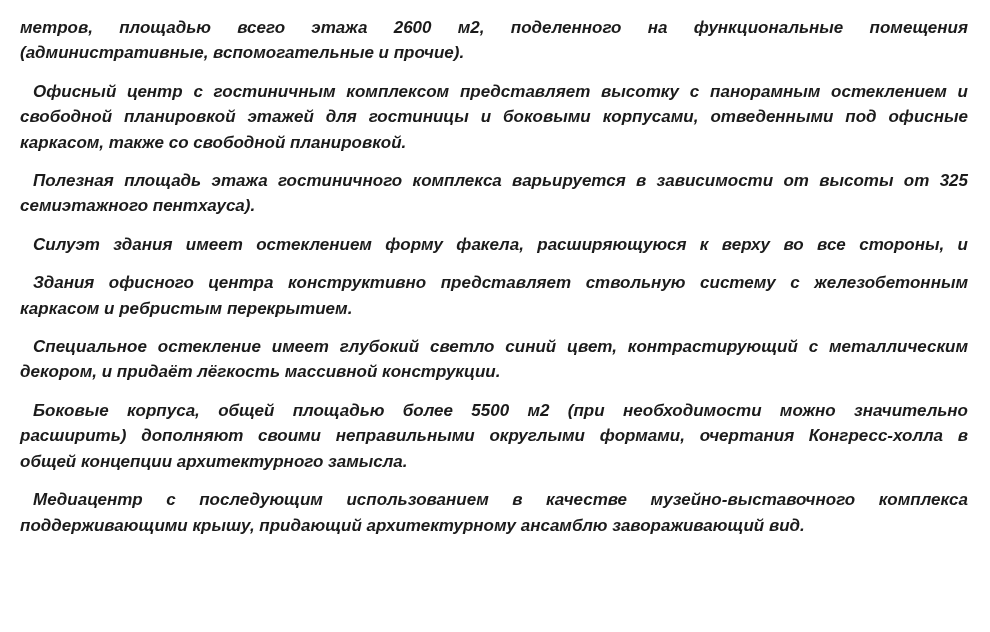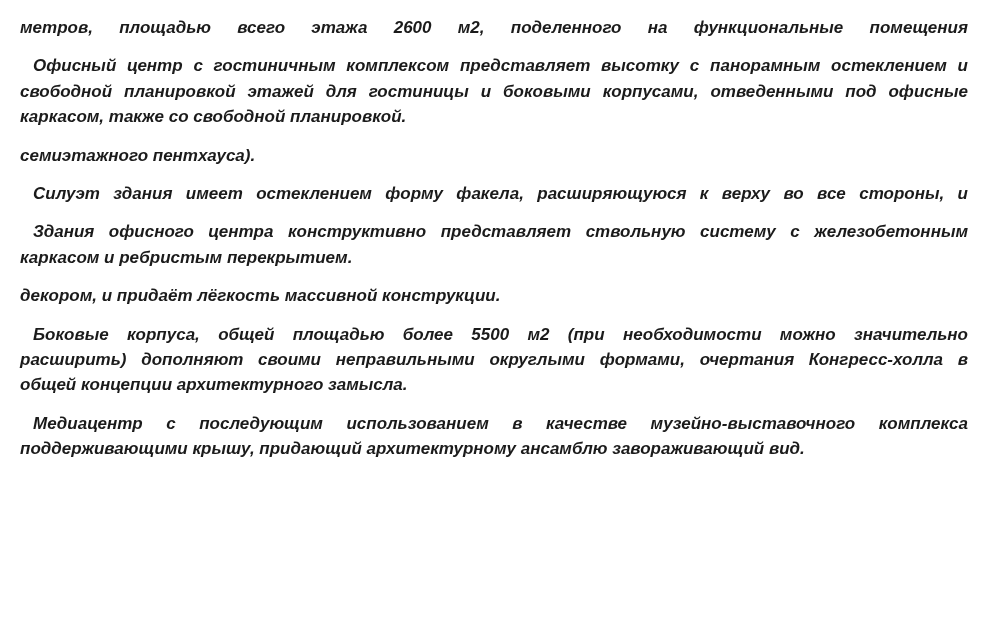--- a/index.html
+++ b/index.html
@@ -41,42 +41,45 @@
     text-indent: 13px;
   }
 </style>
 </head>
 <body>
 
 <div class="page">
 
   <div class="para">
     <div class="line">метров, площадью всего этажа 2600 м2, поделенного на функциональные помещения</div>
+    <div class="line last">(административные, вспомогательные и прочие).</div>
   </div>
 
   <div class="para">
     <div class="line indent">Офисный центр с гостиничным комплексом представляет высотку с панорамным остеклением и</div>
     <div class="line">свободной планировкой этажей для гостиницы и боковыми корпусами, отведенными под офисные</div>
     <div class="line last">каркасом, также со свободной планировкой.</div>
   </div>
 
   <div class="para">
+    <div class="line indent">Полезная площадь этажа гостиничного комплекса варьируется в зависимости от высоты от 325</div>
     <div class="line last">семиэтажного пентхауса).</div>
   </div>
 
   <div class="para">
     <div class="line indent">Силуэт здания имеет остеклением форму факела, расширяющуюся к верху во все стороны, и</div>
   </div>
 
   <div class="para">
     <div class="line indent">Здания офисного центра конструктивно представляет ствольную систему с железобетонным</div>
     <div class="line last">каркасом и ребристым перекрытием.</div>
   </div>
 
   <div class="para">
+    <div class="line indent">Специальное остекление имеет глубокий светло синий цвет, контрастирующий с металлическим</div>
     <div class="line last">декором, и придаёт лёгкость массивной конструкции.</div>
   </div>
 
   <div class="para">
     <div class="line indent">Боковые корпуса, общей площадью более 5500 м2 (при необходимости можно значительно</div>
     <div class="line">расширить) дополняют своими неправильными округлыми формами, очертания Конгресс-холла в</div>
     <div class="line last">общей концепции архитектурного замысла.</div>
   </div>
 
   <div class="para">

